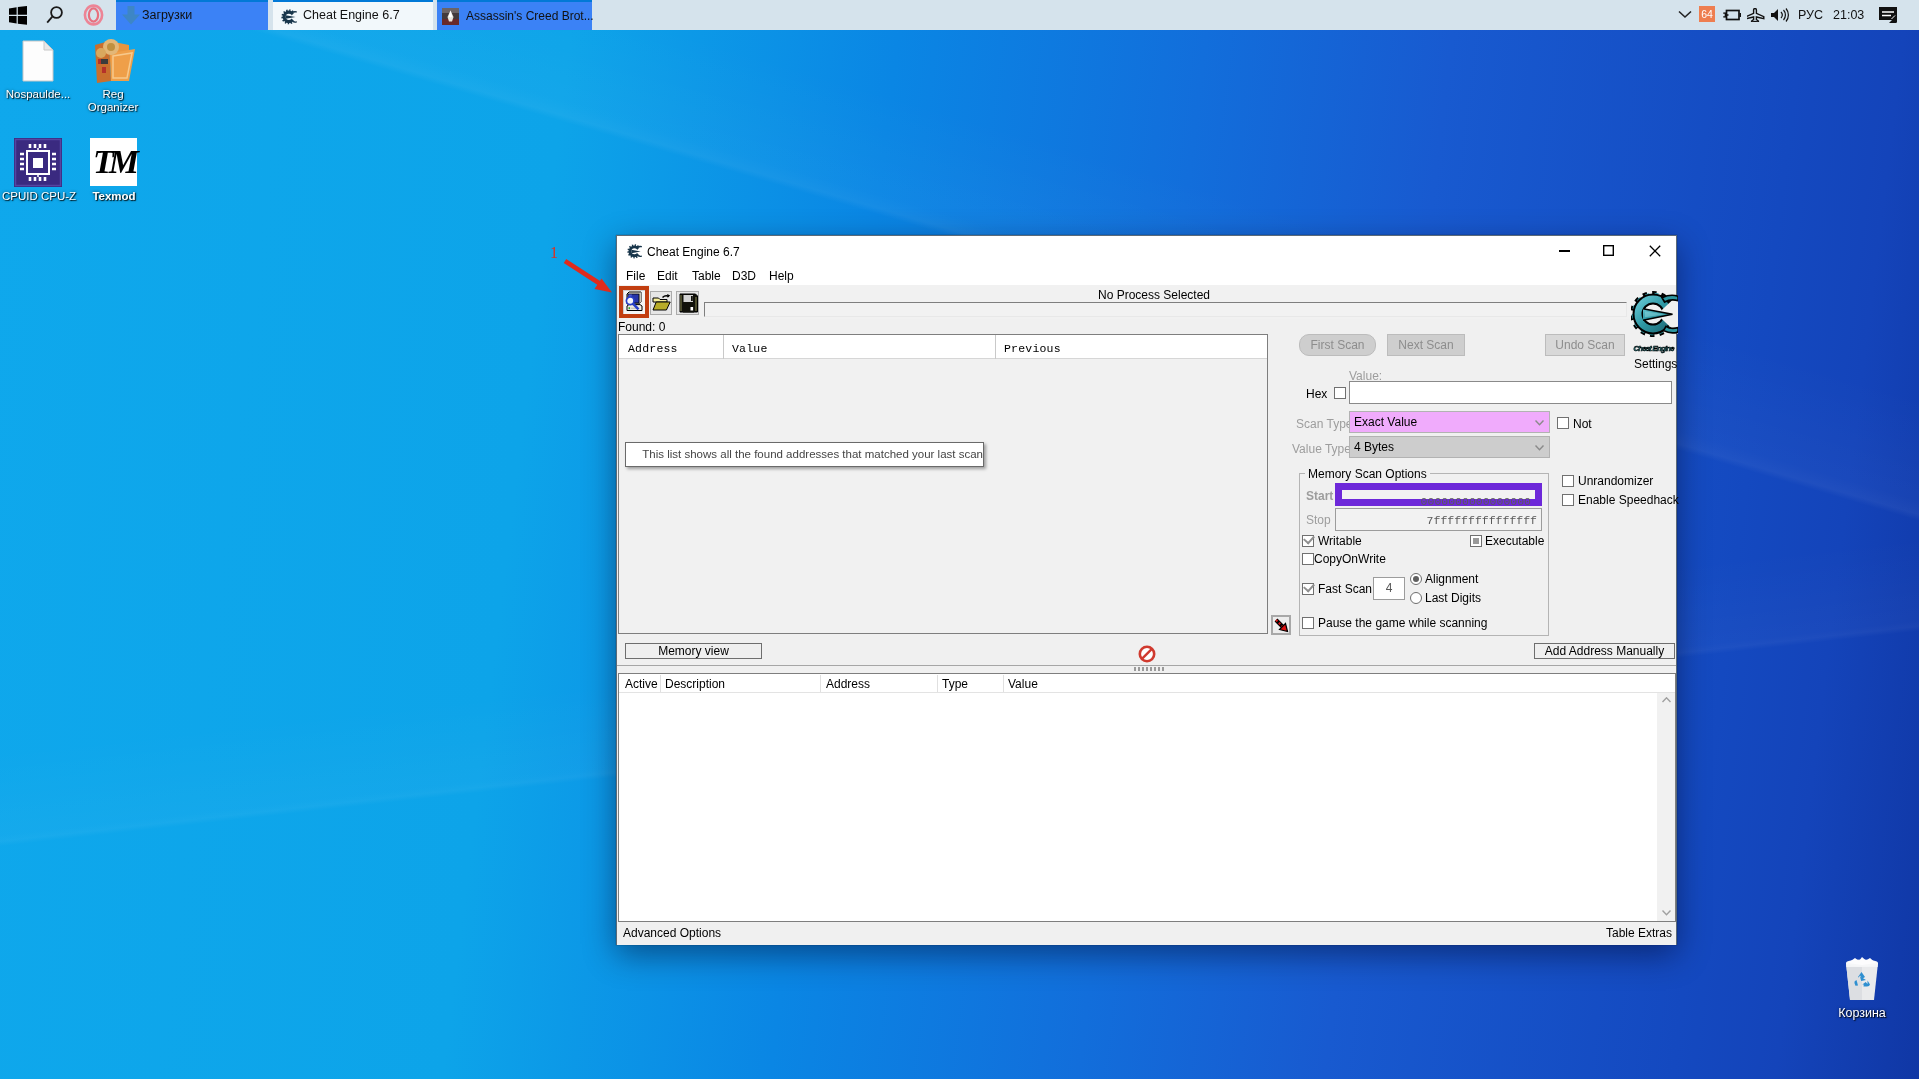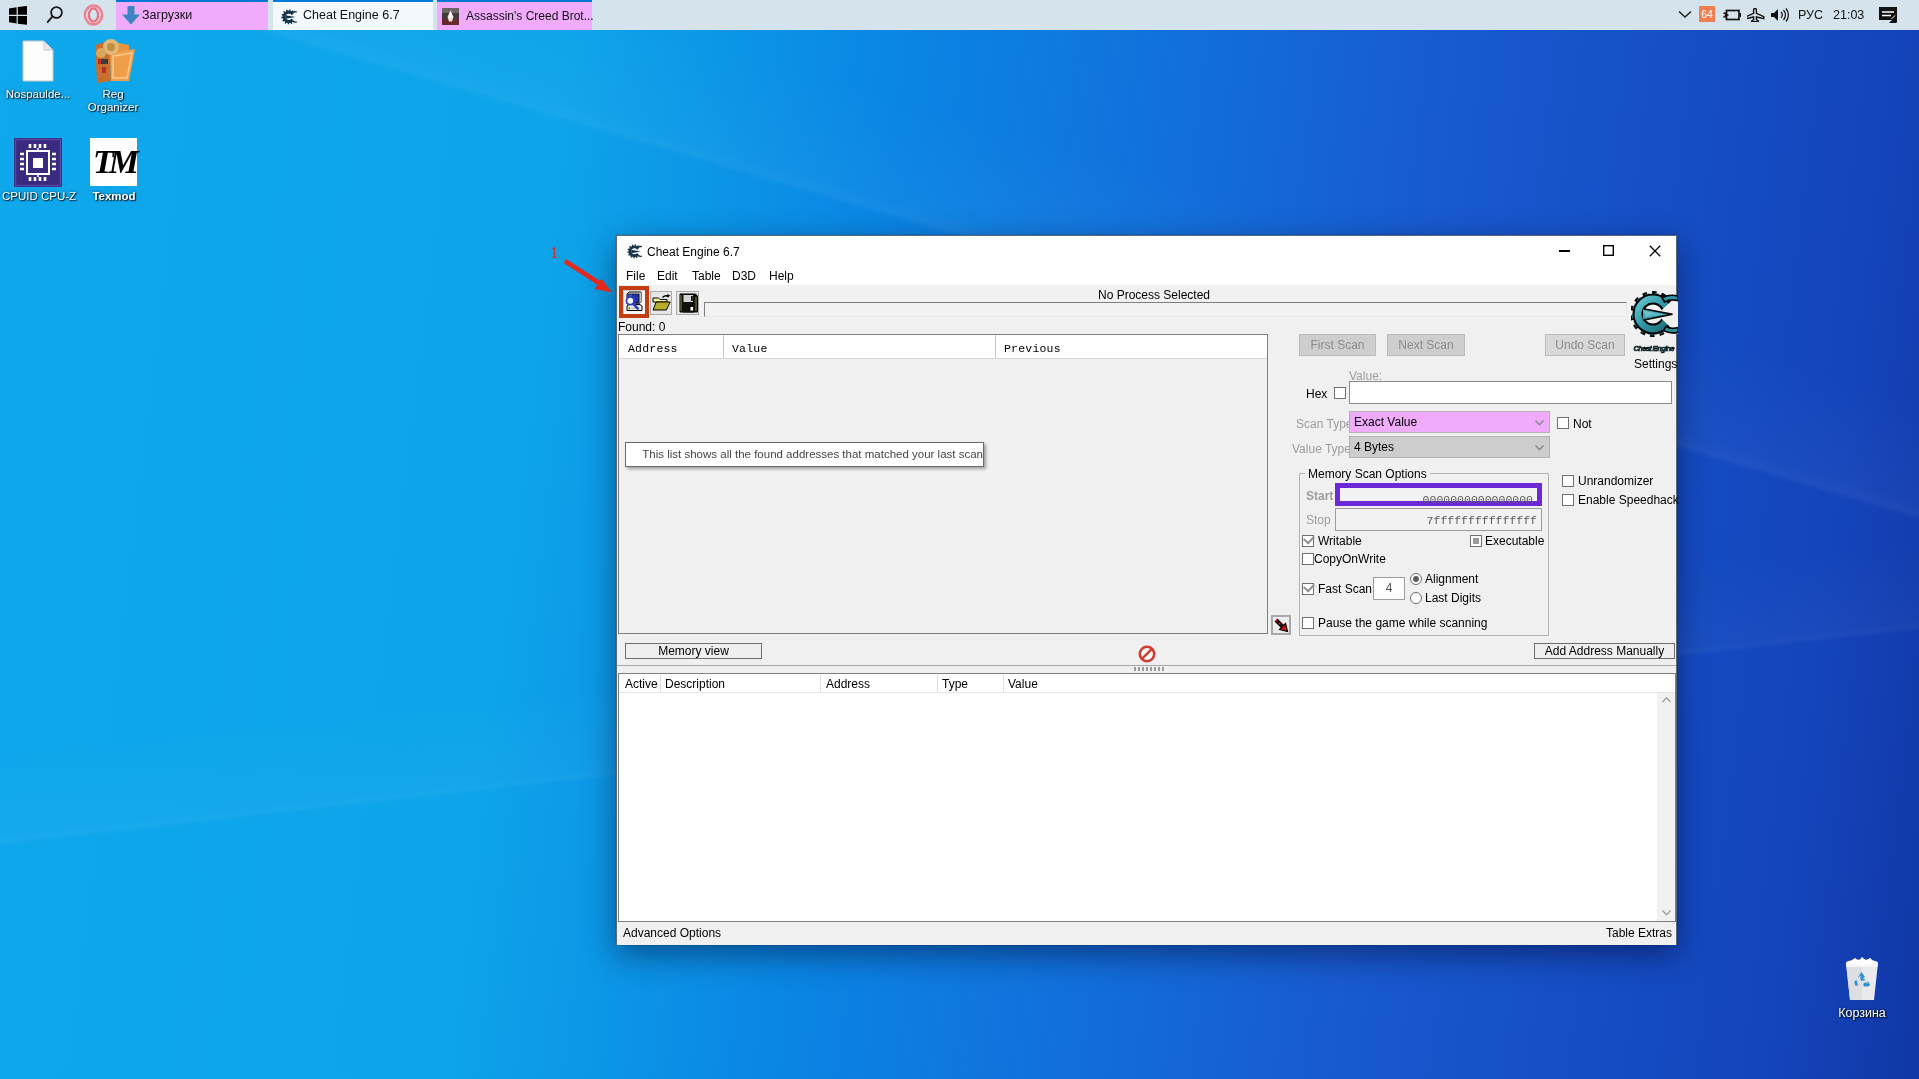--- a/index.html
+++ b/index.html
@@ -6,21 +6,21 @@
   html,body { width:1919px; height:1079px; overflow:hidden; }
   body { font-family:"Liberation Sans", sans-serif; position:relative;
     background:
       linear-gradient(196.4deg, rgba(255,255,255,0) 24%, rgba(255,255,255,0.028) 30.5%, rgba(255,255,255,0.05) 31.3%, rgba(255,255,255,0) 31.7%),
       linear-gradient(173.6deg, rgba(255,255,255,0) 58%, rgba(255,255,255,0.026) 64.6%, rgba(255,255,255,0.045) 65%, rgba(255,255,255,0) 65.4%),
       linear-gradient(97deg, #0fa8ec 0%, #0da4e9 28%, #0a86e4 44%, #126edb 59%, #185ad0 71%, #1449c0 88%, #1444ba 93%, #1037a5 100%);
   }
   .abs { position:absolute; }
   
   #taskbar { position:absolute; left:0; top:0; width:1919px; height:30px; background:#d5e3ec; }
-  .tbtn { position:absolute; top:0; height:30px; background:#f0abfc; border-top:2px solid #0179d7; }
+  .tbtn { position:absolute; top:0; height:30px; background:#3b82f6; border-top:2px solid #0179d7; }
   .tbtn .lbl { position:absolute; top:6px; font-size:12.5px; color:#111; white-space:nowrap; }
   
   .dlabel { position:absolute; color:#fff; font-size:11.5px; text-align:center;
     text-shadow:1px 1px 1px rgba(0,0,0,0.85), 0 0 3px rgba(0,0,0,0.6); line-height:13px; }
   
   #win { position:absolute; left:616px; top:235px; width:1061px; height:710px;
     background:#f0f0f0; border:1px solid #5c6a77; box-shadow:0 10px 30px rgba(0,0,30,0.45), 0 0 1px rgba(0,0,0,0.5);
     font-size:12px; color:#000; }
   #titlebar { position:absolute; left:0; top:0; width:100%; height:30px; background:#fff; }
   #menubar { position:absolute; left:0; top:30px; width:100%; height:19px; background:#fff; }
@@ -247,21 +247,21 @@
       <div class="abs" style="left:0;top:0;width:105px;height:24px;border-right:1px solid #c9c9c9;"></div>
       <div class="abs" style="left:105px;top:0;width:272px;height:24px;border-right:1px solid #c9c9c9;"></div>
       <div class="abs mono" style="left:9px;top:7px;font-size:11.5px;letter-spacing:0.2px;">Address</div>
       <div class="abs mono" style="left:113px;top:7px;font-size:11.5px;letter-spacing:0.2px;">Value</div>
       <div class="abs mono" style="left:385px;top:7px;font-size:11.5px;letter-spacing:0.2px;">Previous</div>
     </div>
   </div>
 
   <div class="abs" style="left:8px;top:206px;width:359px;height:25px;background:#fff;border:1px solid #6a6a6a;box-shadow:2px 2px 3px rgba(0,0,0,0.35);font-size:11.5px;color:#454545;padding:5px 0 0 5px;white-space:nowrap;text-align:right;">This list shows all the found addresses that matched your last scan</div>
 
-  <div class="disbtn" style="left:682px;top:98px;width:77px;height:22px;line-height:20px;">First Scan</div>
+  <div class="disbtn" style="left:682px;top:98px;width:77px;height:22px;line-height:20px;border-radius:10px;">First Scan</div>
   <div class="disbtn" style="left:770px;top:98px;width:78px;height:22px;line-height:20px;">Next Scan</div>
   <div class="disbtn" style="left:928px;top:98px;width:80px;height:22px;line-height:20px;background:#d8d8d8;">Undo Scan</div>
 
   <svg class="abs" style="left:1014px;top:50px" width="47" height="72" viewBox="0 0 47 72">
     <defs>
       <linearGradient id="ceg" x1="0" y1="0" x2="1" y2="1">
         <stop offset="0" stop-color="#65c6d2"></stop>
           <stop offset="0.5" stop-color="#2e98a4"></stop>
           <stop offset="1" stop-color="#1e6c78"></stop>
       </linearGradient>
@@ -300,21 +300,21 @@
   <div class="abs" style="left:732px;top:200px;width:201px;height:22px;background:#cdcdcd;border:1px solid #b2b2b2;">
     <div class="abs" style="left:4px;top:3px;font-size:12px;color:#000;">4 Bytes</div>
     <svg class="abs" style="left:185px;top:8px" width="9" height="6" viewBox="0 0 9 6">
         <polyline points="0.5,0.5 4.5,4.8 8.5,0.5" fill="none" stroke="#8a8a8a" stroke-width="1.4"></polyline>
       </svg>
   </div>
 
   <div class="abs" style="left:682px;top:237px;width:250px;height:163px;border:1px solid #b4b4b4;"></div>
   <div class="blbl" style="left:688px;top:231px;background:#f0f0f0;padding:0 3px;">Memory Scan Options</div>
   <div class="glbl" style="left:689px;top:253px;font-weight:bold;">Start</div>
-  <div class="abs mono" style="left:718px;top:247px;width:207px;height:23px;background:#f2f2f2;border:5px solid #6d28d9;font-size:11.5px;color:#5a5a5a;text-align:right;padding:5px 4px 0 0;">0000000000000000</div>
+  <div class="abs mono" style="left:718px;top:247px;width:207px;height:23px;background:#f2f2f2;border:7px solid #6d28d9;font-size:11.5px;color:#5a5a5a;text-align:right;padding:5px 4px 0 0;">0000000000000000</div>
   <div class="glbl" style="left:689px;top:277px;">Stop</div>
   <div class="abs mono" style="left:718px;top:272px;width:207px;height:23px;background:#f2f2f2;border:1px solid #9c9c9c;font-size:11.5px;color:#5a5a5a;text-align:right;padding:5px 4px 0 0;">7fffffffffffffff</div>
   <div class="cb checked" style="left:685px;top:299px;"></div>
   <div class="blbl" style="left:701px;top:298px;">Writable</div>
   <div class="cb filled" style="left:853px;top:299px;"></div>
   <div class="blbl" style="left:868px;top:298px;">Executable</div>
   <div class="cb" style="left:685px;top:317px;"></div>
   <div class="blbl" style="left:697px;top:316px;">CopyOnWrite</div>
   <div class="cb checked" style="left:685px;top:347px;"></div>
   <div class="blbl" style="left:701px;top:346px;">Fast Scan</div>

